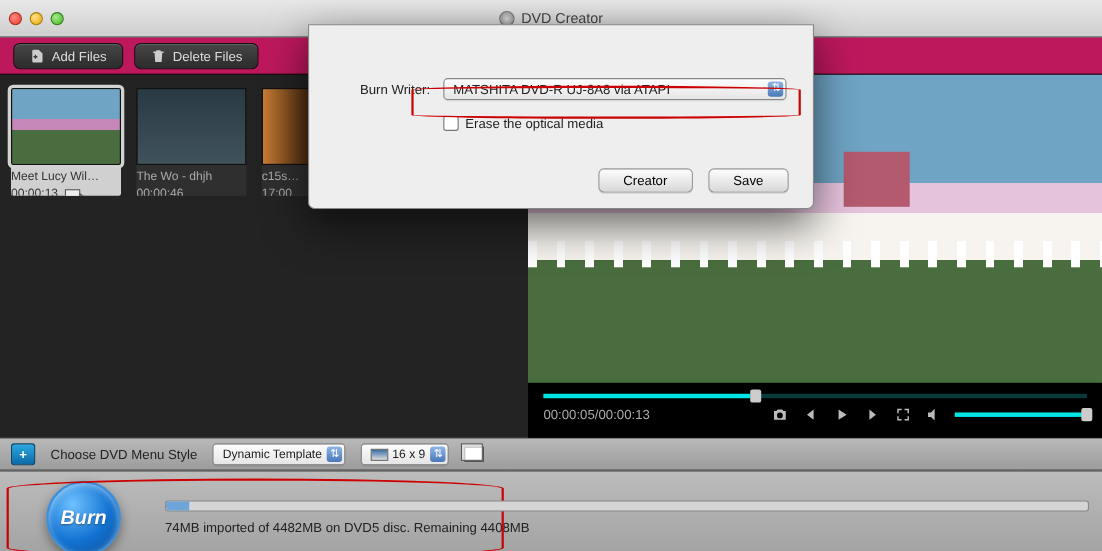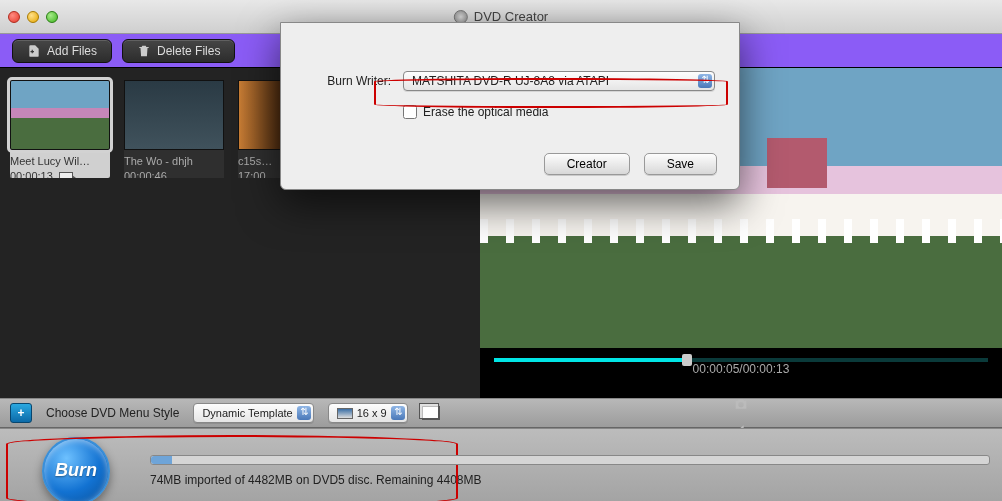--- a/index.html
+++ b/index.html
@@ -9,21 +9,21 @@
 .titlebar { height: 34px; background: linear-gradient(#e8e8e8, #cfcfcf); display: flex; align-items: center; padding: 0 8px; border-bottom: 1px solid #999; position: relative; text-align: right; }
 .traffic { display: flex; gap: 7px; }
 .traffic span { width: 12px; height: 12px; border-radius: 50%; display: block; }
 .traffic .red { background: radial-gradient(circle at 35% 35%, #ff8a80, #e53b2c); border: 1px solid #b02a1d; }
 .traffic .yellow { background: radial-gradient(circle at 35% 35%, #ffe08a, #e5a600); border: 1px solid #a87a00; }
 .traffic .green { background: radial-gradient(circle at 35% 35%, #a6eb8a, #3fb51f); border: 1px solid #2a7d14; }
 .title-center { position: absolute; left: 50%; transform: translateX(-50%); display: flex; align-items: center; gap: 6px; color: #444; font-size: 13px; }
 .title-center .appicon { width: 14px; height: 14px; border-radius: 50%; background: radial-gradient(#ddd,#888); border: 1px solid #777; }
 
 
-.toolbar { height: 34px; background: #8b5cf6; display: flex; align-items: center; padding: 0 12px; gap: 10px; border-bottom: 1px solid #000; }
+.toolbar { height: 34px; background: #be185d; display: flex; align-items: center; padding: 0 12px; gap: 10px; border-bottom: 1px solid #000; }
 .tb-btn { background: linear-gradient(#464646,#2c2c2c); color: #ddd; border: 1px solid #111; border-radius: 6px; height: 24px; padding: 0 14px; font-size: 12px; display: flex; align-items: center; gap: 6px; cursor: pointer; box-shadow: inset 0 1px 0 rgba(255,255,255,0.15); }
 .tb-btn svg { width: 14px; height: 14px; fill: #ccc; }
 
 
 .main { display: flex; height: 330px; background: #232323; }
 .clips { flex: 1; padding: 12px 10px; display: flex; gap: 14px; align-items: flex-start; }
 .clip { width: 100px; }
 .clip .thumb { width: 100px; height: 70px; background: linear-gradient(135deg,#7a8fa8,#3a4a56); border: 1px solid #111; position: relative; }
 .clip.selected .thumb { outline: 3px solid #d2d2d2; outline-offset: 0; border-radius: 2px; }
 .clip .thumb.scene1 { background: linear-gradient(180deg,#6fa4c4 0%, #6fa4c4 40%, #c587b8 40%, #c587b8 55%, #4a6d3f 55%); }
@@ -36,21 +36,21 @@
 .clip .meta .edit-icon::after { content: ""; position: absolute; right: -4px; top: 2px; width: 0; height: 0; border-top: 3px solid transparent; border-bottom: 3px solid transparent; border-left: 4px solid #555; }
 
 
 .preview { width: 522px; background: #000; position: relative; display: flex; flex-direction: column; }
 .preview .video { flex: 1; background: linear-gradient(180deg,#6fa4c4 0%,#6fa4c4 35%,#e6c3dd 35%,#e6c3dd 45%,#f7f4ef 45%,#f7f4ef 60%,#4a6d3f 60%); position: relative; }
 .preview .video::before { content:""; position:absolute; left:55%; top:25%; width:60px; height:50px; background:#b35a6e; } 
 .preview .video::after { content:""; position:absolute; left:0; right:0; top:54%; height:24px; background: repeating-linear-gradient(90deg,#fff 0 8px, transparent 8px 26px); } 
 .preview .seekbar { height: 4px; background: #0a3a3a; margin: 10px 14px 0; position: relative; }
 .preview .seekbar .fill { position: absolute; left:0; top:0; bottom:0; width: 38%; background: #00e5e5; }
 .preview .seekbar .thumb { position: absolute; left: 38%; top: -4px; width: 10px; height: 12px; background: #ccc; border-radius: 2px; }
-.preview .controls { height: 36px; display: flex; align-items: center; gap: 10px; padding: 0 14px 6px; color: #aaa; font-size: 12px; flex-direction: column; }
+.preview .controls { height: 36px; display: flex; align-items: center; gap: 10px; padding: 0 14px 6px; color: #aaa; font-size: 12px; }
 .preview .controls .spacer { flex: 1; }
 .preview .controls .ctl { width: 18px; height: 18px; display:flex; align-items:center; justify-content:center; cursor: pointer; }
 .preview .controls svg { fill: #bbb; width: 16px; height: 16px; }
 .preview .controls .volbar { width: 120px; height: 4px; background: #0a3a3a; position: relative; }
 .preview .controls .volbar .vfill { position: absolute; inset:0; background: #00e5e5; }
 .preview .controls .volbar .vthumb { position: absolute; right: -5px; top: -4px; width: 10px; height: 12px; background: #ccc; border-radius: 2px; }
 
 
 .menubar { height: 30px; background: linear-gradient(#b8b8b8,#9c9c9c); display: flex; align-items: center; padding: 0 10px; gap: 14px; font-size: 12px; color: #222; border-top: 1px solid #888; border-bottom: 1px solid #666; }
 .plusbtn { width: 22px; height: 20px; background: linear-gradient(#2aa8e0,#0c6aa8); color: #fff; display:flex; align-items:center; justify-content:center; border-radius: 3px; font-weight:bold; border: 1px solid #08466e; cursor:pointer; }

